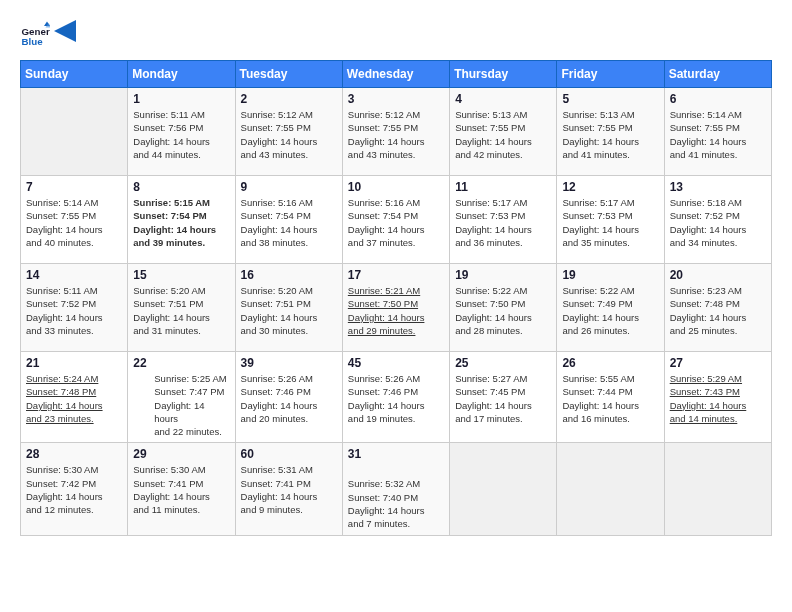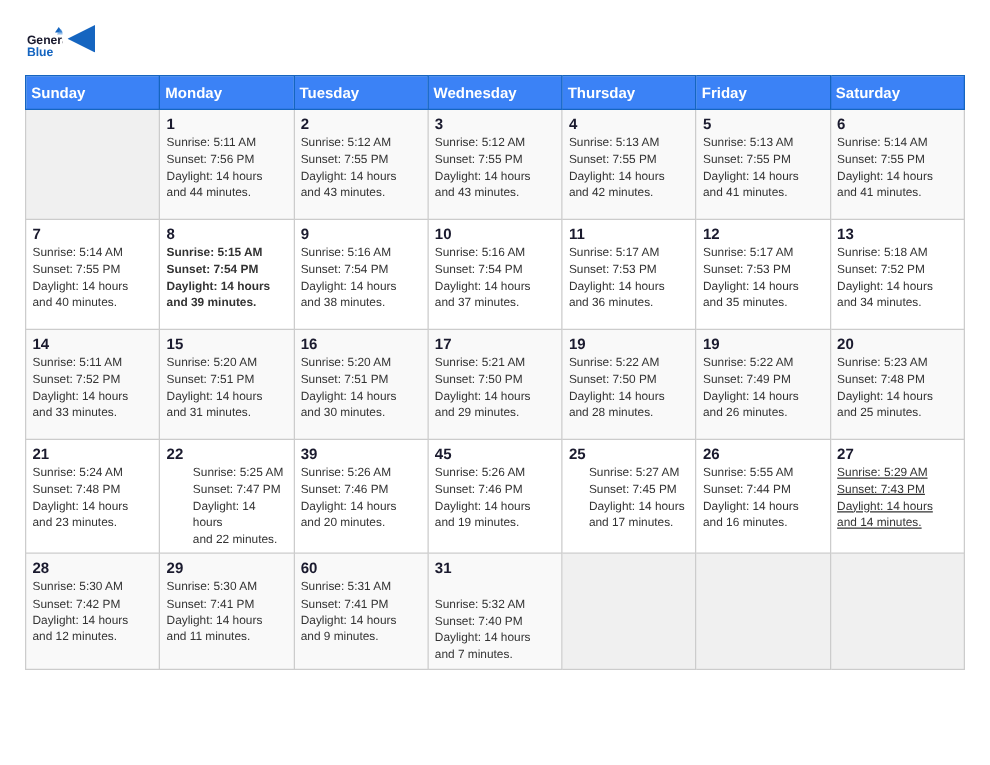--- a/index.html
+++ b/index.html
@@ -235,21 +235,21 @@
         </td>
         <td>
           <span class="day-number">16</span>
           <div class="day-info" style="white-space: pre-line;">Sunrise: 5:20 AM
 Sunset: 7:51 PM
 Daylight: 14 hours
 and 30 minutes.</div>
         </td>
         <td>
           <span class="day-number">17</span>
-          <div class="day-info" style="white-space: pre-line;">Sunrise: 5:21 AM
+          <div class="day-info" style="white-space: pre-line; text-decoration: underline;">Sunrise: 5:21 AM
 Sunset: 7:50 PM
 Daylight: 14 hours
 and 29 minutes.</div>
         </td>
         <td>
           <span class="day-number">19</span>
           <div class="day-info" style="white-space: pre-line;">Sunrise: 5:22 AM
 Sunset: 7:50 PM
 Daylight: 14 hours
 and 28 minutes.</div>
@@ -265,21 +265,21 @@
           <span class="day-number">20</span>
           <div class="day-info" style="white-space: pre-line;">Sunrise: 5:23 AM
 Sunset: 7:48 PM
 Daylight: 14 hours
 and 25 minutes.</div>
         </td>
       </tr>
       <tr>
         <td>
           <span class="day-number">21</span>
-          <div class="day-info" style="white-space: pre-line;">Sunrise: 5:24 AM
+          <div class="day-info" style="white-space: pre-line; text-decoration: underline;">Sunrise: 5:24 AM
 Sunset: 7:48 PM
 Daylight: 14 hours
 and 23 minutes.</div>
         </td>
         <td>
           <span class="day-number">22</span>
           <div class="day-info" style="white-space: pre-line; margin-left: 21px;">Sunrise: 5:25 AM
 Sunset: 7:47 PM
 Daylight: 14 hours
 and 22 minutes.</div>
@@ -293,21 +293,21 @@
         </td>
         <td>
           <span class="day-number">45</span>
           <div class="day-info" style="white-space: pre-line;">Sunrise: 5:26 AM
 Sunset: 7:46 PM
 Daylight: 14 hours
 and 19 minutes.</div>
         </td>
         <td>
           <span class="day-number">25</span>
-          <div class="day-info" style="white-space: pre-line; margin-left: 16px;">Sunrise: 5:27 AM
+          <div class="day-info" style="white-space: pre-line;">Sunrise: 5:27 AM
 Sunset: 7:45 PM
 Daylight: 14 hours
 and 17 minutes.</div>
         </td>
         <td>
           <span class="day-number">26</span>
           <div class="day-info" style="white-space: pre-line;">Sunrise: 5:55 AM
 Sunset: 7:44 PM
 Daylight: 14 hours
 and 16 minutes.</div>

